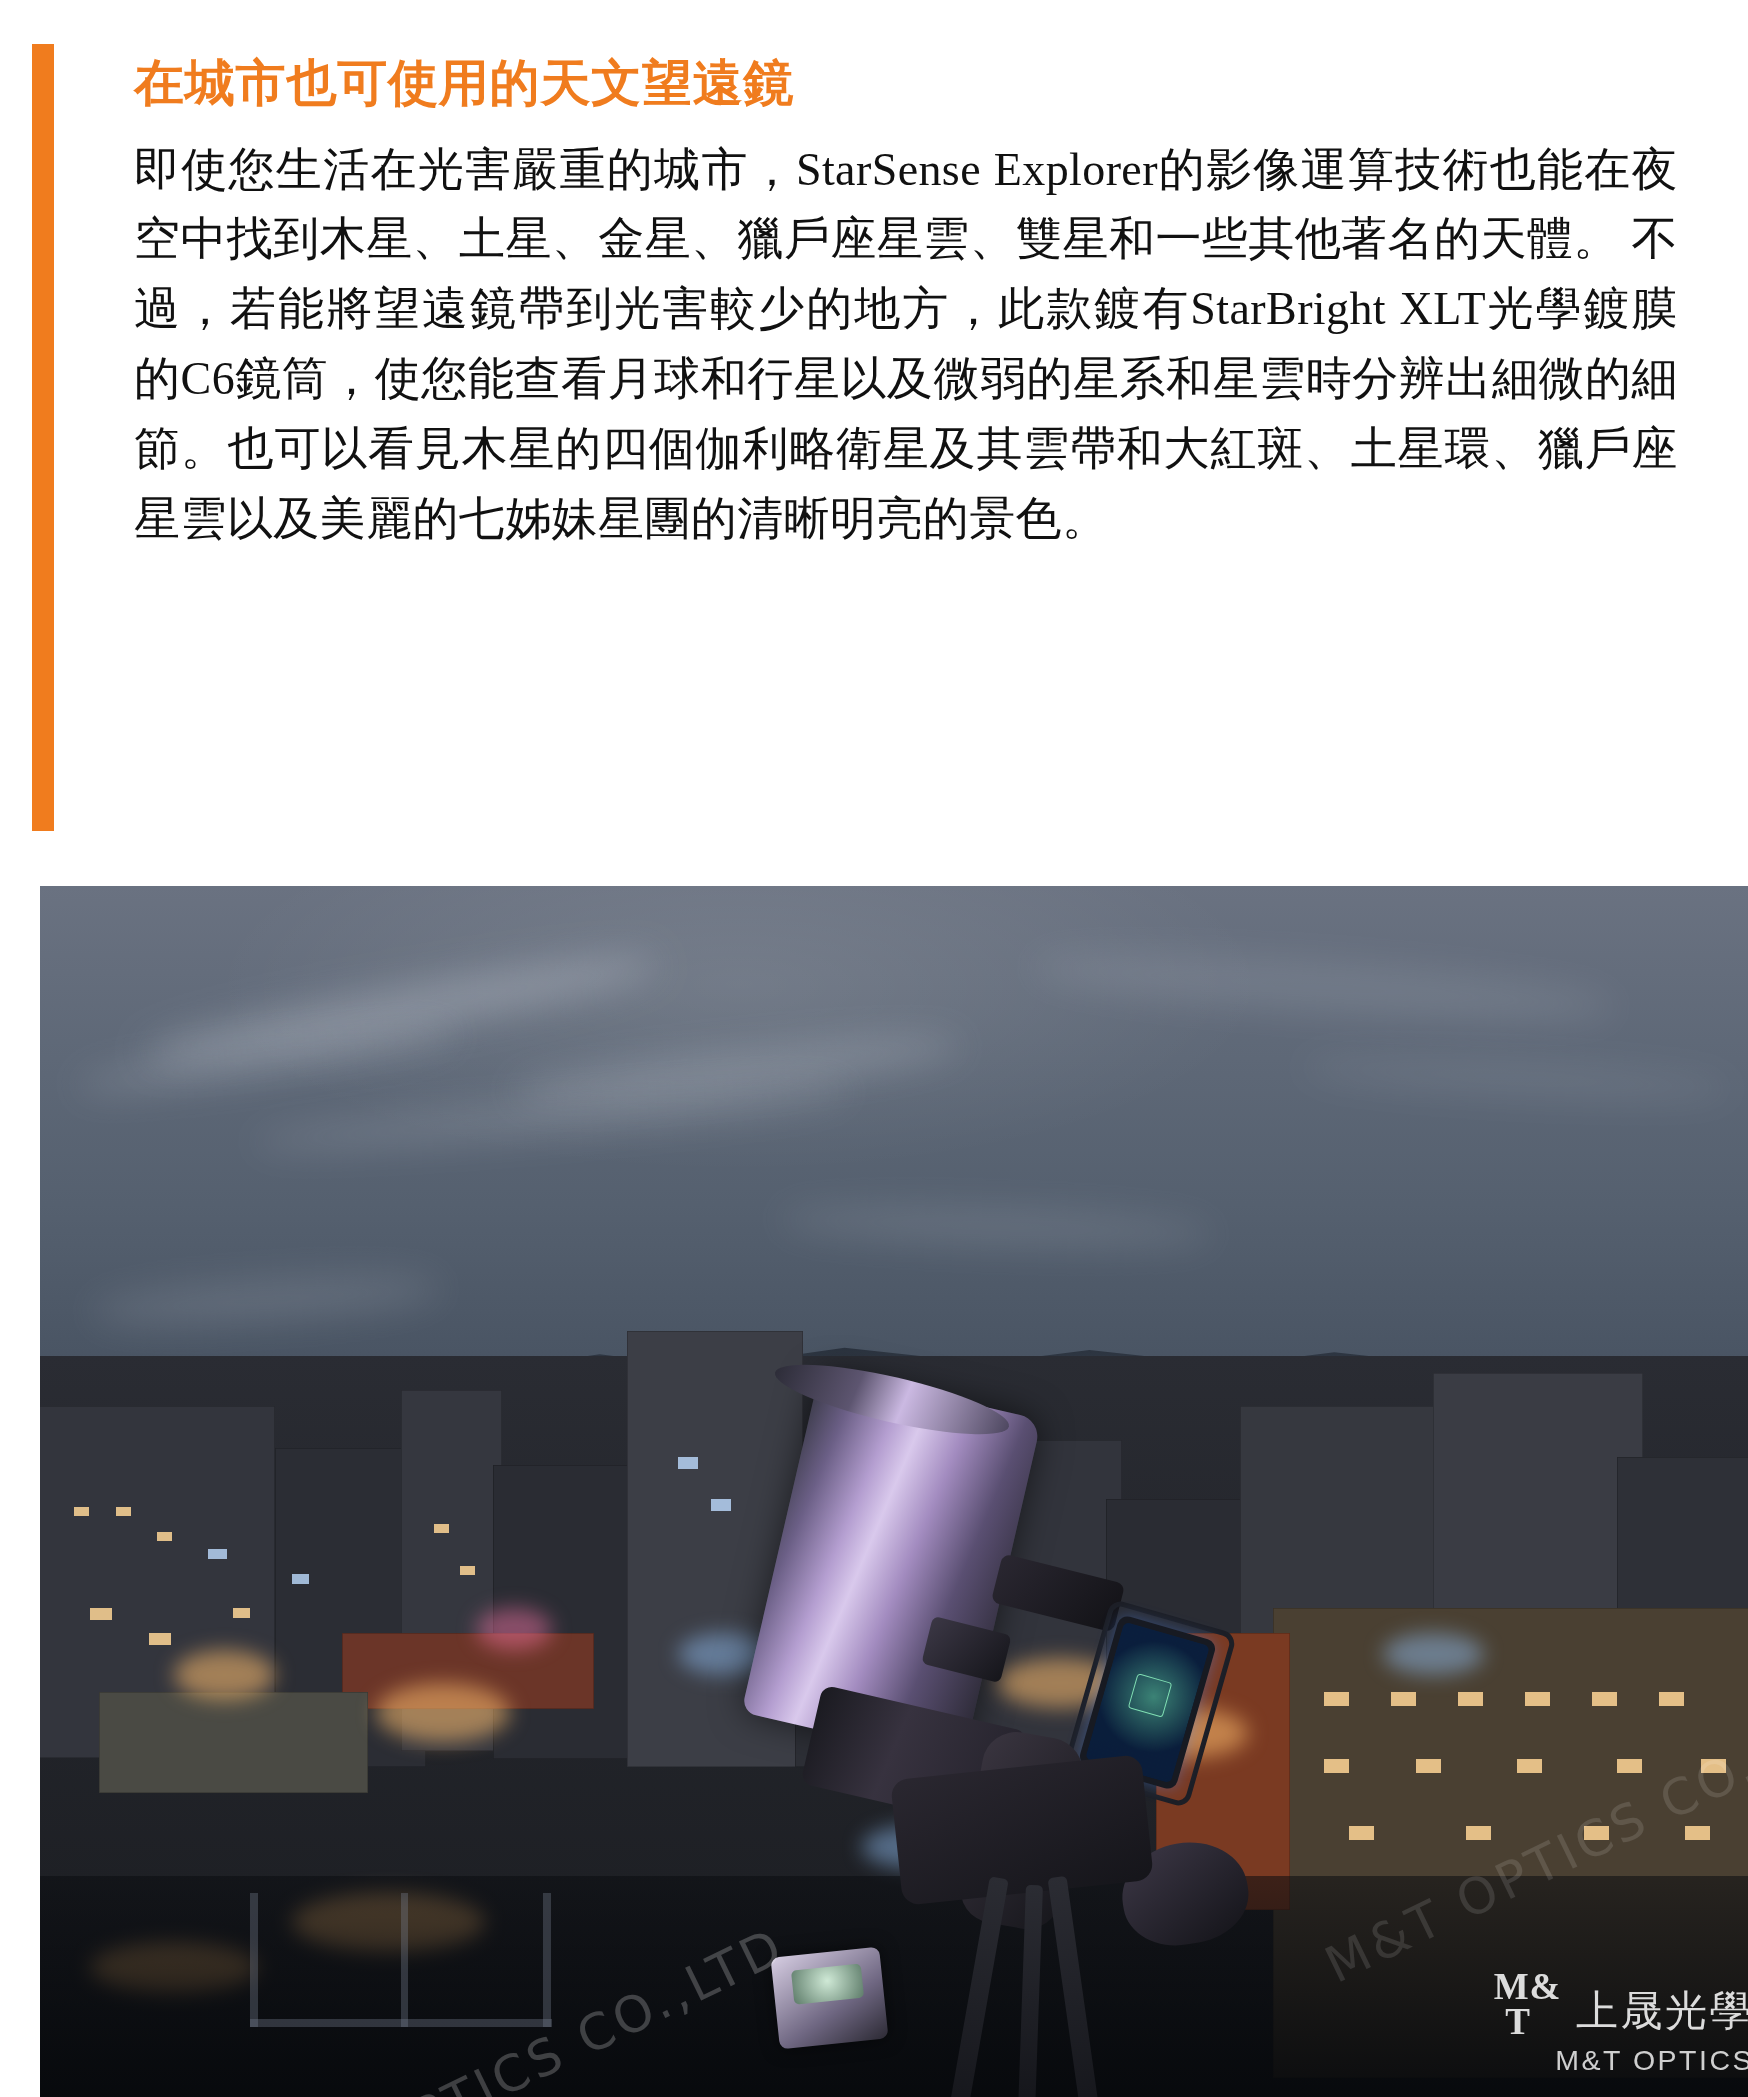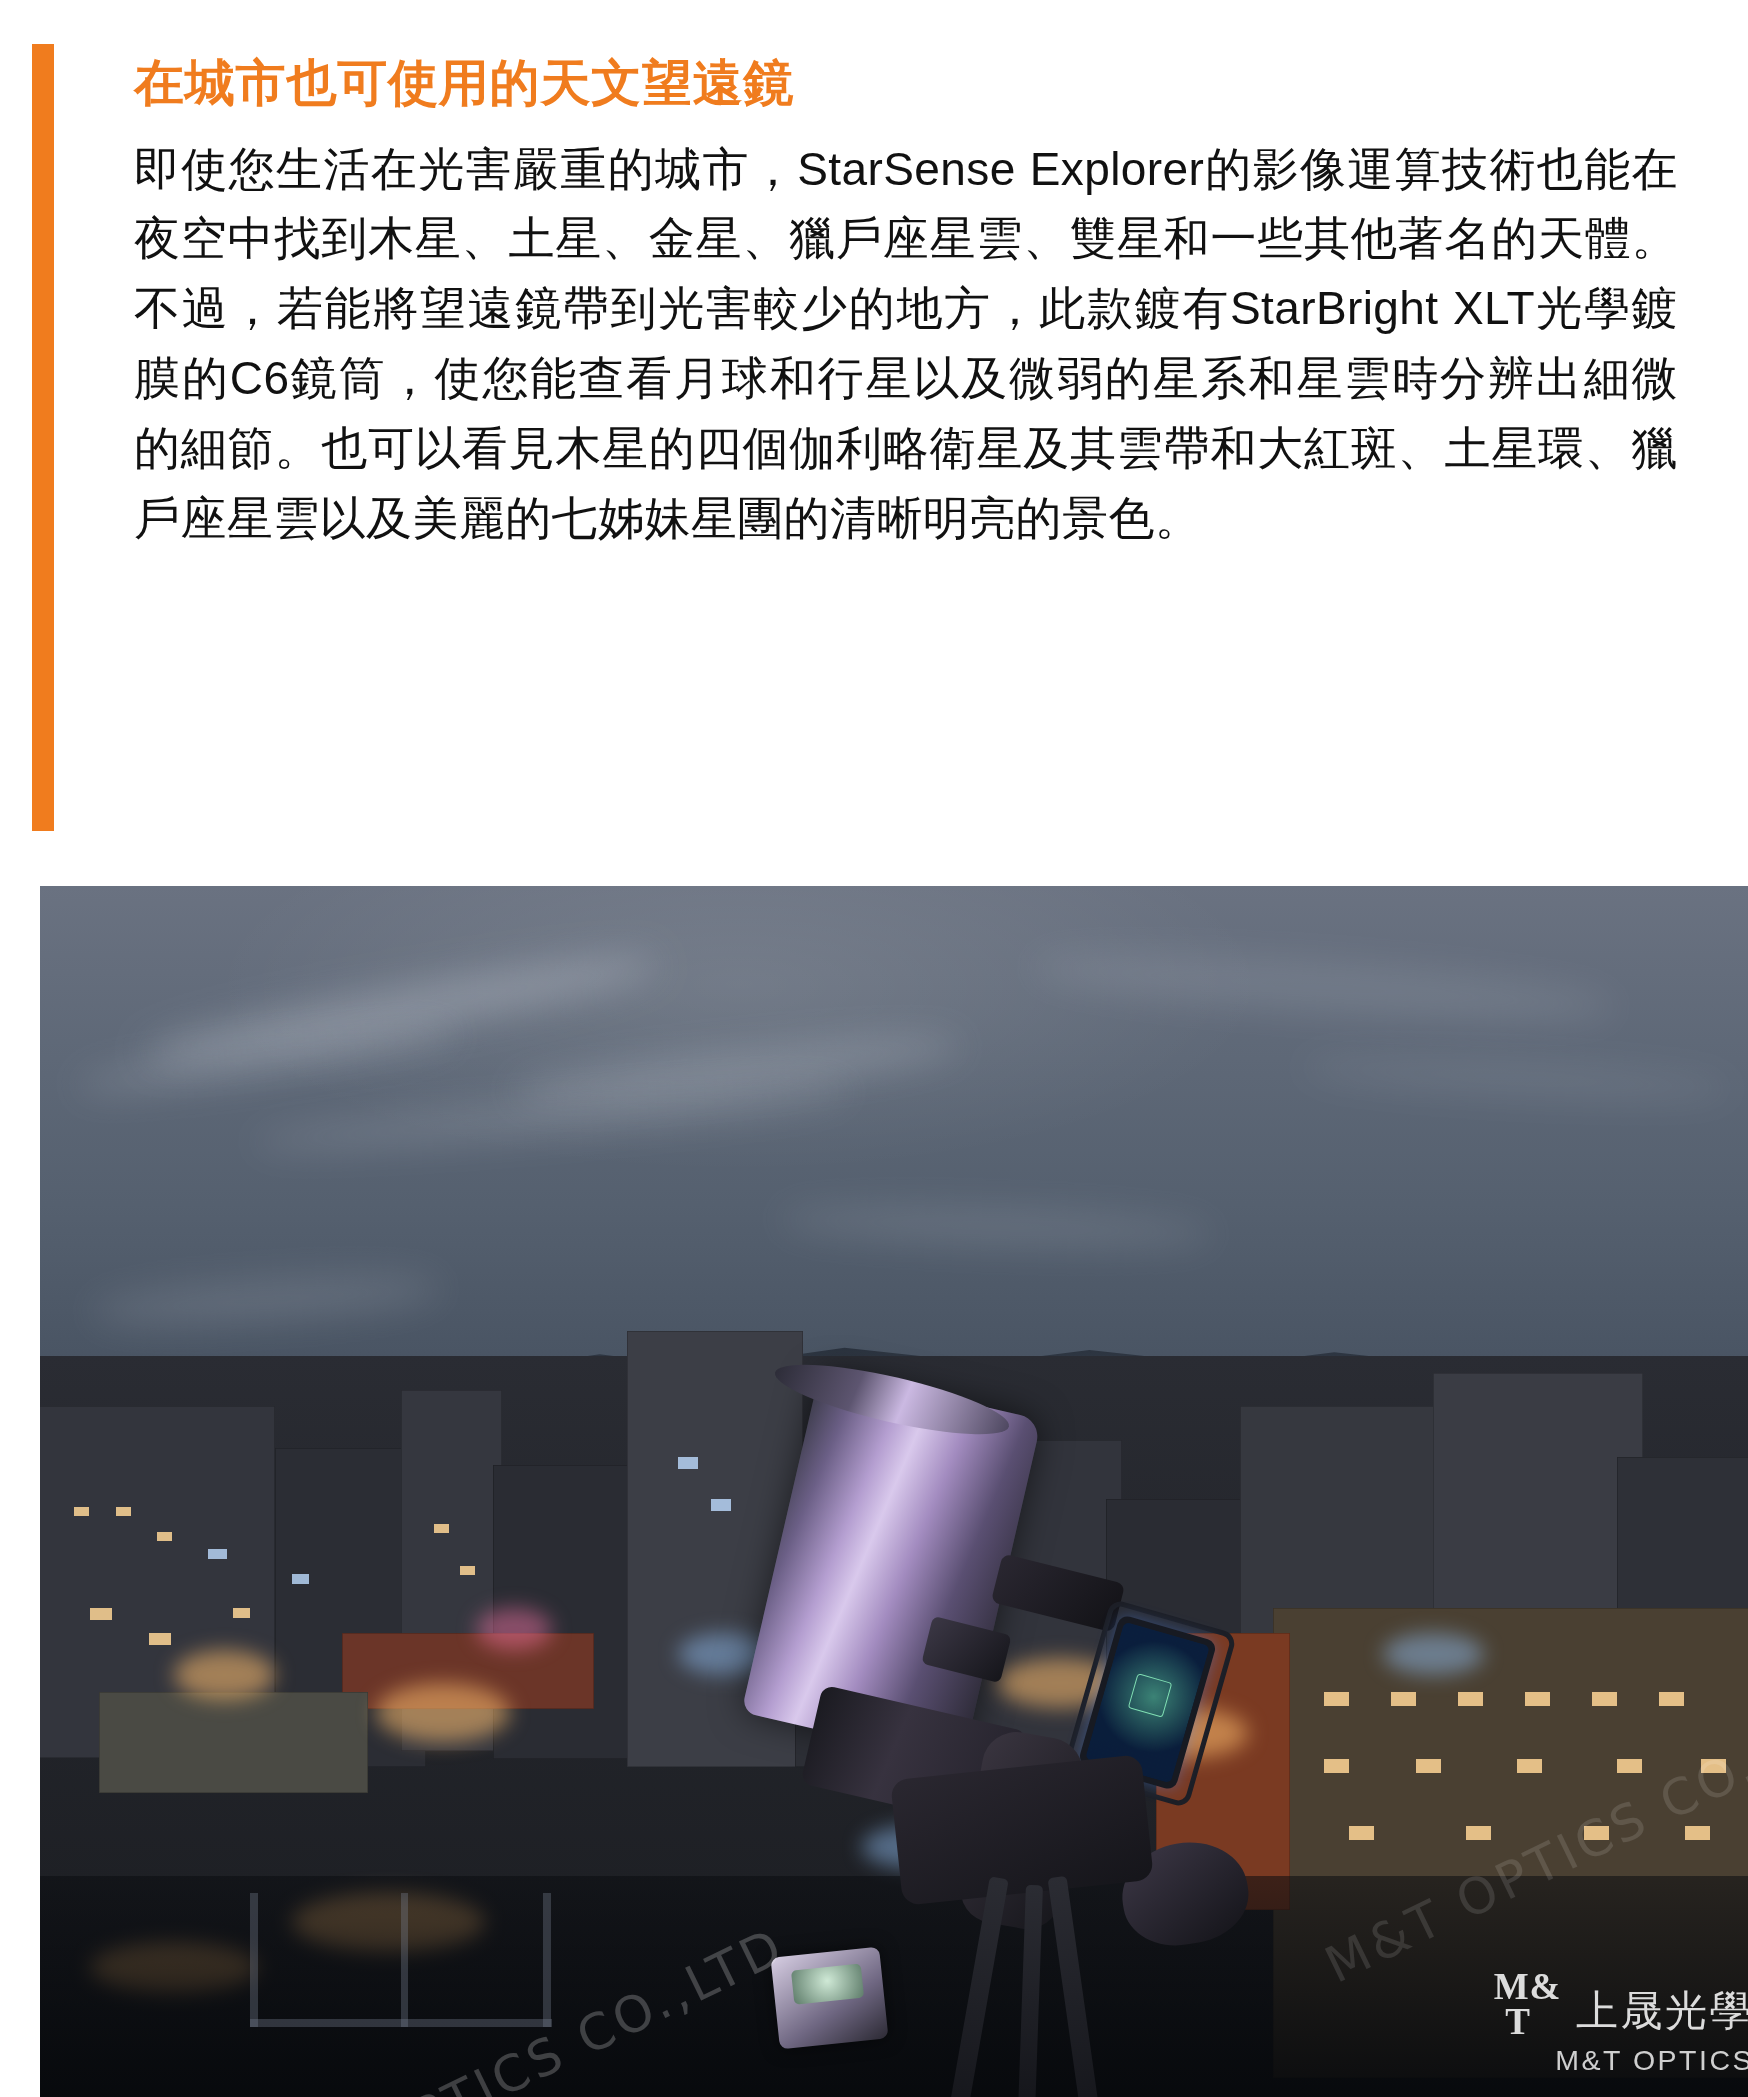--- a/index.html
+++ b/index.html
@@ -50,20 +50,21 @@
     line-height: 1.25;
   }
   .body-copy {
     margin: 0;
     color: #111111;
     font-size: 46px;
     line-height: 1.52;
     letter-spacing: 0.4px;
     text-align: justify;
     width: 1544px;
+    font-family: Liberation Serif, serif;
   }
 
   
   .photo {
     position: relative;
     width: 1749px;
     height: 1225px;
     overflow: hidden;
     background: #10141c;
   }

